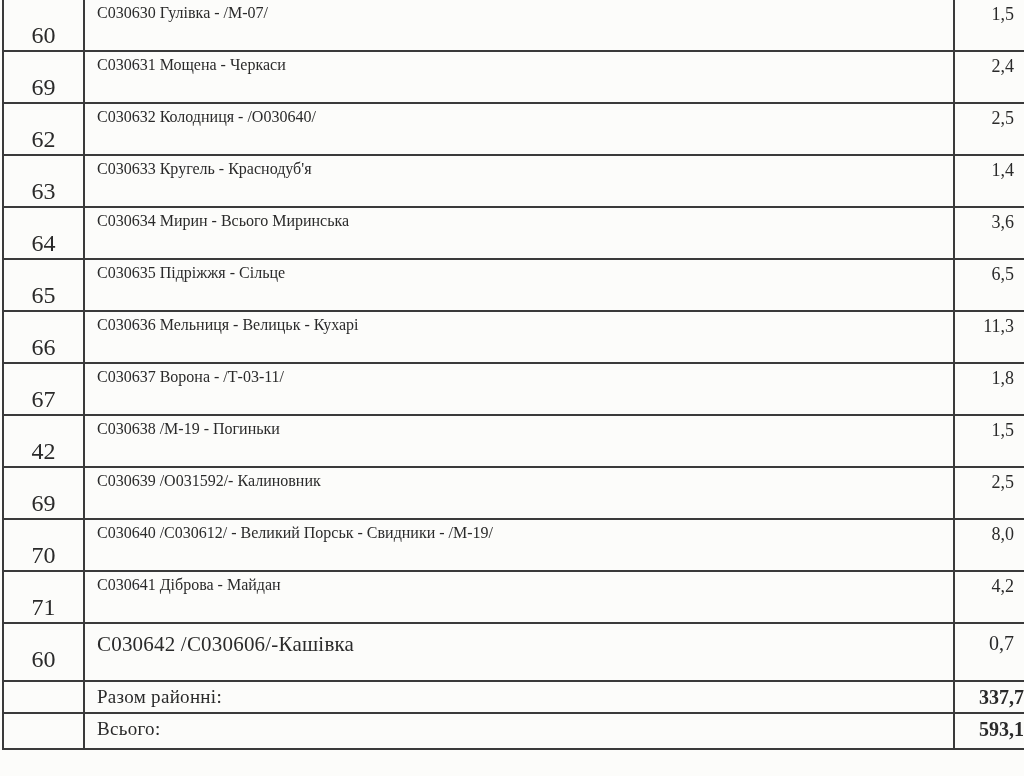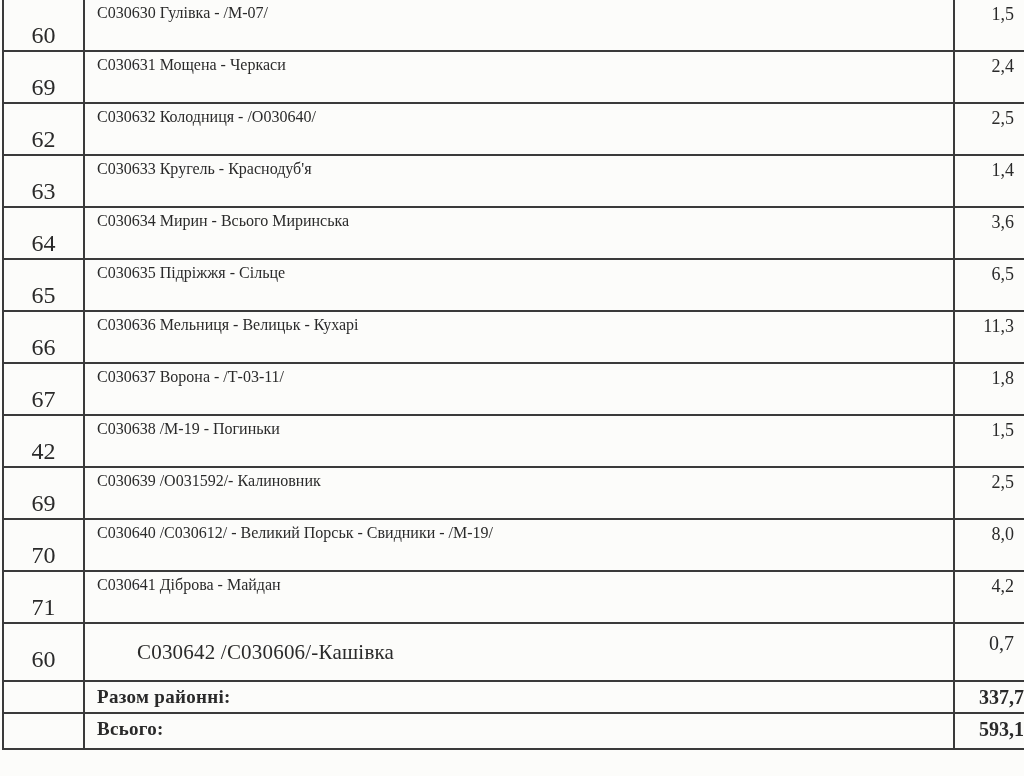--- a/index.html
+++ b/index.html
@@ -11,26 +11,26 @@
     table.roads td { border: 2px solid #3a3a3a; padding: 0; vertical-align: top; }
     col.c-num { width: 81px; }
     col.c-name { width: 870px; }
     col.c-len { width: 73px; }
     tr.data td { height: 50px; }
     td.num { text-align: center; vertical-align: top; }
     td.num span { display: block; padding-top: 22px; font-size: 24px; }
     td.name span { display: block; padding: 4px 0 0 12px; font-size: 16px; white-space: nowrap; }
     td.len { text-align: right; }
     td.len span { display: block; padding: 4px 12px 0 0; font-size: 18px; }
-    tr.big td.name span { font-size: 21px; padding-top: 16px; letter-spacing: 0.2px; margin-left: 40px; }
+    tr.big td.name span { font-size: 21px; padding-top: 8px; letter-spacing: 0.2px; }
     tr.big td.len span { font-size: 20px; padding-top: 8px; }
     tr.big td.num span { padding-top: 22px; }
     tr.big td { height: 56px; }
     tr.total td { height: 30px; }
-    tr.total td.name span { font-weight: bold; font-size: 19px; padding-top: 4px; letter-spacing: 0.3px; }
+    tr.total td.name span { font-weight: normal; font-size: 19px; padding-top: 4px; letter-spacing: 0.3px; }
     tr.total td.len span { font-weight: bold; font-size: 20px; padding-top: 4px; padding-right: 2px; }
     tr.total2 td { height: 34px; }
   </style>
 </head>
 <body>
 
 <div class="page">
   <table class="roads">
     <colgroup>
         <col class="c-num">

